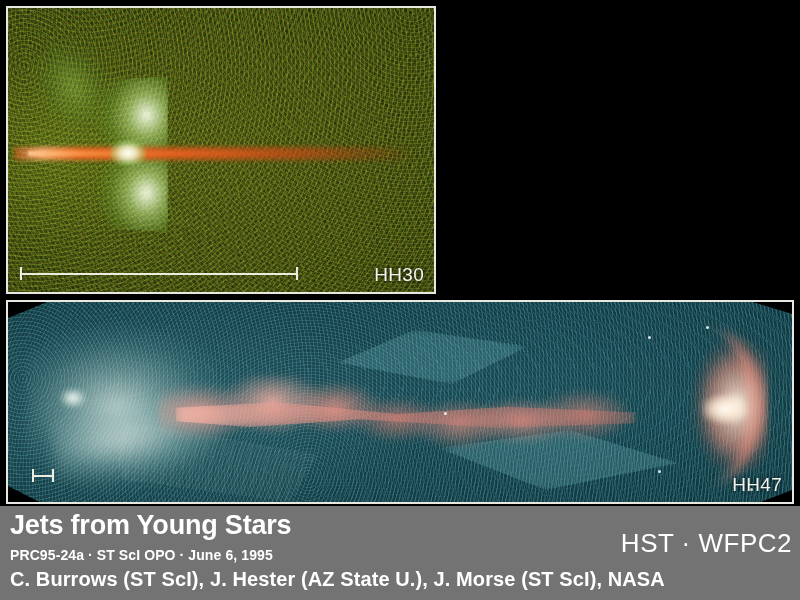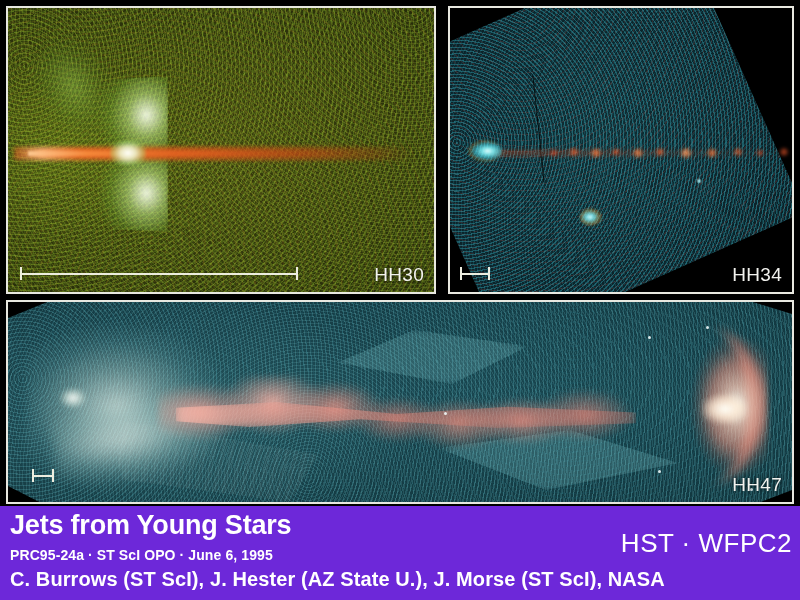--- a/index.html
+++ b/index.html
@@ -377,21 +377,21 @@
     width: 3px; height: 3px;
     border-radius: 50%;
     background: rgba(240,250,250,.9);
   }
 
   
   #caption {
     position: absolute;
     left: 0; top: 506px;
     width: 800px; height: 94px;
-    background: #6d28d9;
+    background: #737373;
   }
   #title-main {
     position: absolute;
     left: 10px; top: 4px;
     color: #ffffff;
     font-size: 27px;
     font-weight: bold;
     letter-spacing: -0.2px;
     font-family: "Liberation Sans", sans-serif;
     white-space: nowrap;
@@ -447,41 +447,20 @@
       <div class="scalebar" id="sb-hh30">
         <div class="cap l"></div>
         <div class="rule"></div>
         <div class="cap r"></div>
       </div>
 
       <div class="obj-label">HH30</div>
     </div>
   </div>
 
-  <div class="panel" id="panel-hh34">
-    <div class="panel-inner">
-      <div id="hh34-field">
-        <div class="noise-teal"></div>
-        <div id="hh34-scratch"></div>
-      </div>
-      <div id="hh34-faintjet"></div>
-      <div id="hh34-knots"></div>
-      <div class="star-cyan" id="hh34-star-main"></div>
-      <div class="star-cyan" id="hh34-star-2"></div>
-      <div class="star-cyan" id="hh34-star-3"></div>
-
-      <div class="scalebar" id="sb-hh34">
-        <div class="cap l"></div>
-        <div class="rule"></div>
-        <div class="cap r"></div>
-      </div>
-
-      <div class="obj-label">HH34</div>
-    </div>
-  </div>
 
   <div class="panel" id="panel-hh47">
     <div class="panel-inner">
       <div id="hh47-clip">
         <div id="hh47-bg"></div>
         <div class="noise-neb"></div>
         <div id="hh47-wisp1"></div>
         <div id="hh47-wisp2"></div>
         <div id="hh47-cocoon"></div>
         <div id="hh47-cocoon2"></div>

